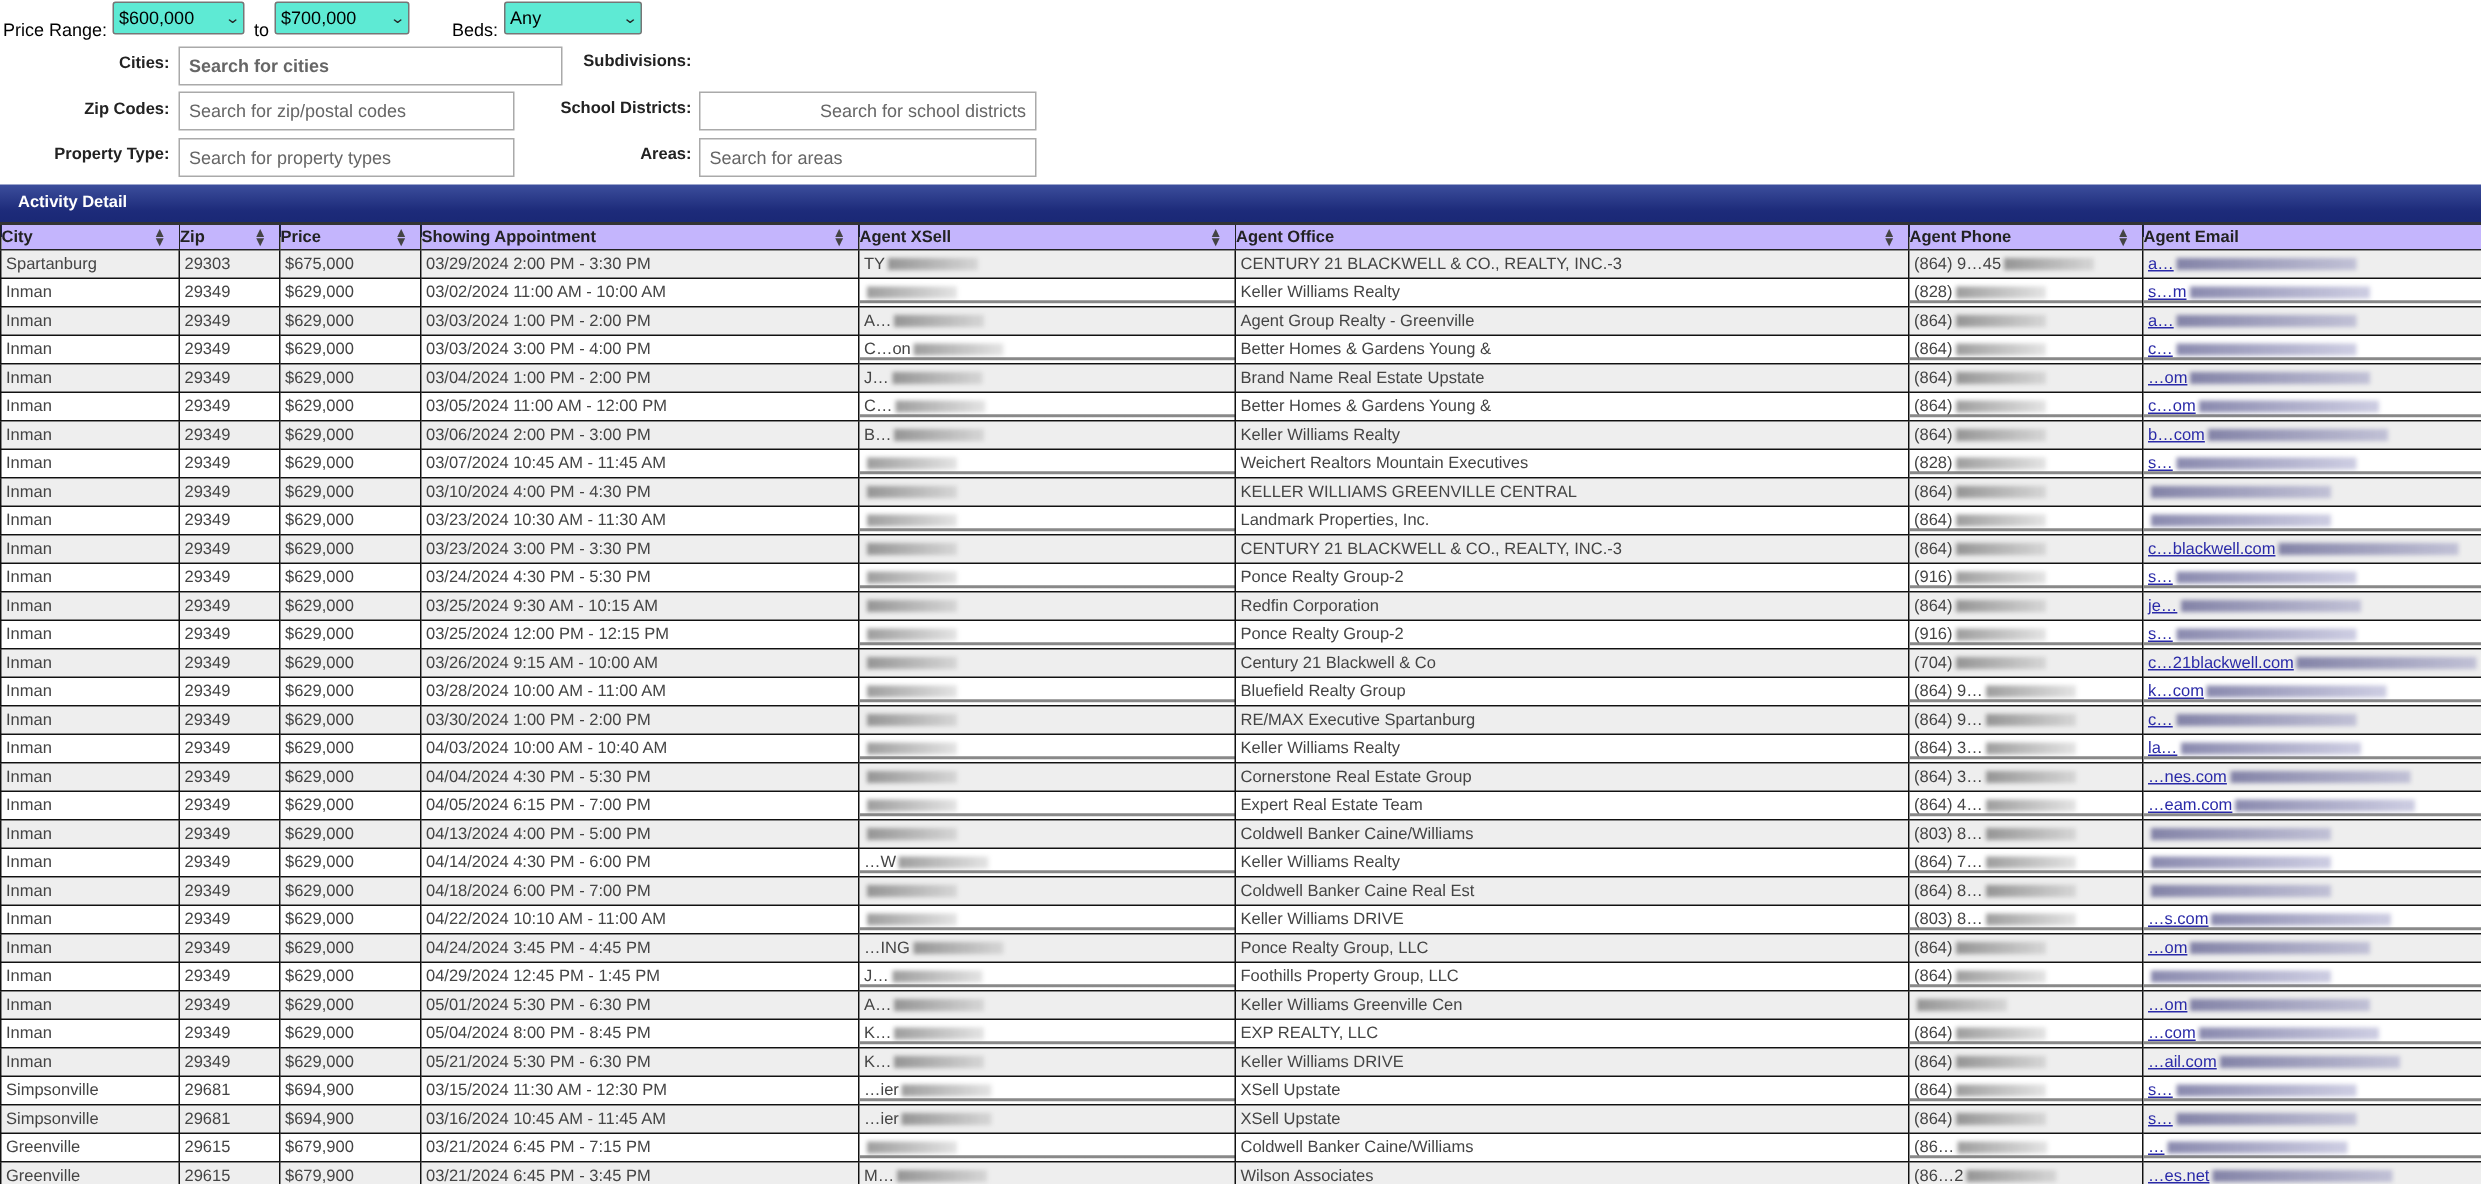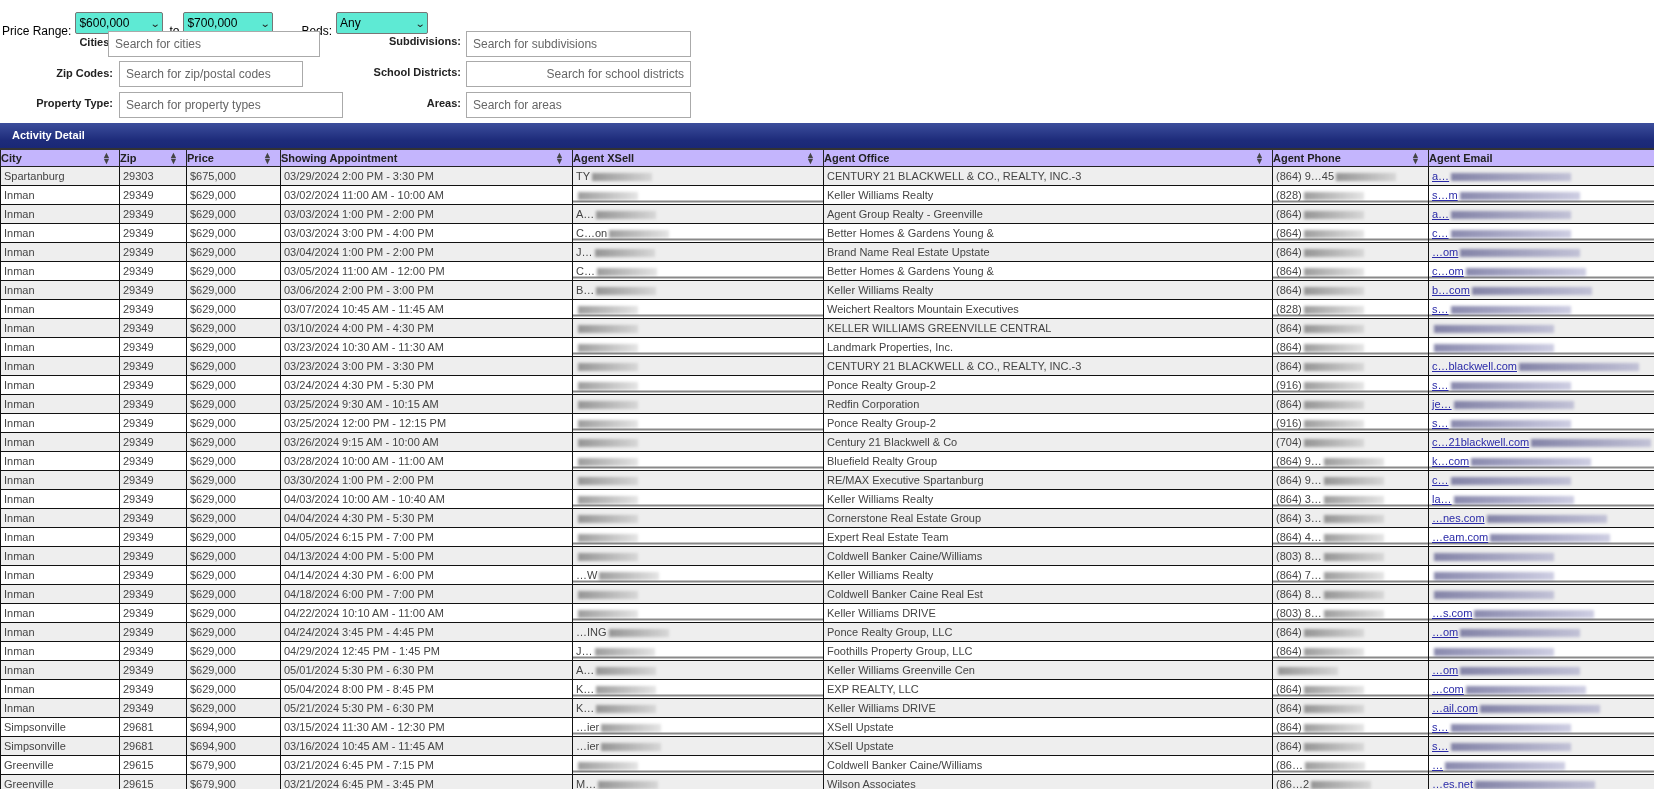--- a/index.html
+++ b/index.html
@@ -3,21 +3,21 @@
   <meta charset="utf-8">
   <style>
     * { box-sizing: border-box; }
     html, body { margin: 0; padding: 0; background: #ffffff; }
     body {
       width: 1654px; height: 789px; overflow: hidden;
       font-family: "Liberation Sans", sans-serif;
       font-size: 12px; color: #333;
     }
     .filters { position: relative; height: 122px; }
-    .row1 { position: absolute; top: 12px; left: 2px; display: flex; align-items: center; text-align: right; }
+    .row1 { position: absolute; top: 1px; left: 2px; display: flex; align-items: center; text-align: right; }
     .lbl-strong { color: #000; font-size: 12px; }
     .select {
       display: inline-flex; align-items: center; justify-content: space-between;
       height: 22px; border: 1px solid #767676; border-radius: 2px; background: #5eead4;
       padding: 0 3px 0 3px; font-size: 12px; color: #000; margin: 0 6px 15px 4px;
     }
     .select .chev { font-size: 10px; margin-left: 6px; color: #222; transform: scaleX(1.3); }
     .f-label {
       position: absolute; font-weight: bold; color: #222; font-size: 11px; text-align: right;
     }
@@ -77,30 +77,29 @@
       <span class="chev">⌄</span>
     </span>
     <span class="lbl-strong" style="margin-left:22px;">Beds:</span>
     <span class="select" style="width:92px;">
       <span>Any</span>
       <span class="chev">⌄</span>
     </span>
   </div>
 
   <span class="f-label" style="top:36px; right:1541px;">Cities:</span>
-  <input class="f-input" style="top: 31px; left: 108px; width: 212px;" placeholder="Search for cities">
+  <input class="f-input" style="top: 31px; left: 119px; width: 256px; font-weight: bold;" placeholder="Search for cities">
 
   <span class="f-label" style="top:67px; right:1541px;">Zip Codes:</span>
-  <input class="f-input" style="top: 61px; left: 119px; width: 184px;" placeholder="Search for zip/postal codes">
+  <input class="f-input" style="top: 61px; left: 119px; width: 224px;" placeholder="Search for zip/postal codes">
 
   <span class="f-label" style="top:97px; right:1541px;">Property Type:</span>
   <input class="f-input" style="top: 92px; left: 119px; width: 224px;" placeholder="Search for property types">
 
   <span class="f-label" style="top:35px; right:1193px;">Subdivisions:</span>
-  <input class="f-input" style="top: 31px; left: 466px; width: 225px;" placeholder="Search for subdivisions">
 
   <span class="f-label" style="top:66px; right:1193px;">School Districts:</span>
   <input class="f-input" style="top: 61px; left: 466px; width: 225px; text-align: right;" placeholder="Search for school districts">
 
   <span class="f-label" style="top:97px; right:1193px;">Areas:</span>
   <input class="f-input" style="top: 92px; left: 466px; width: 225px;" placeholder="Search for areas">
 </div>
 
 <div class="panel-title">Activity Detail</div>
 

